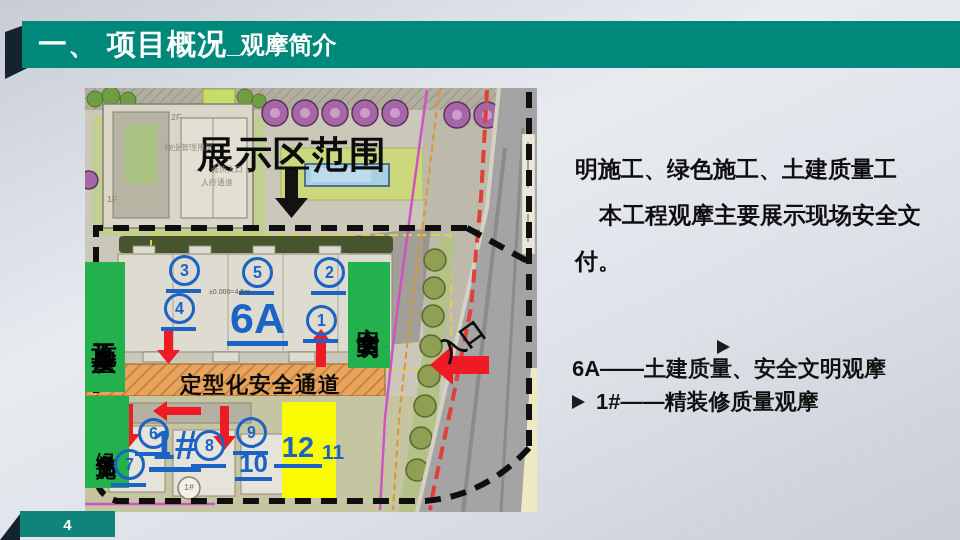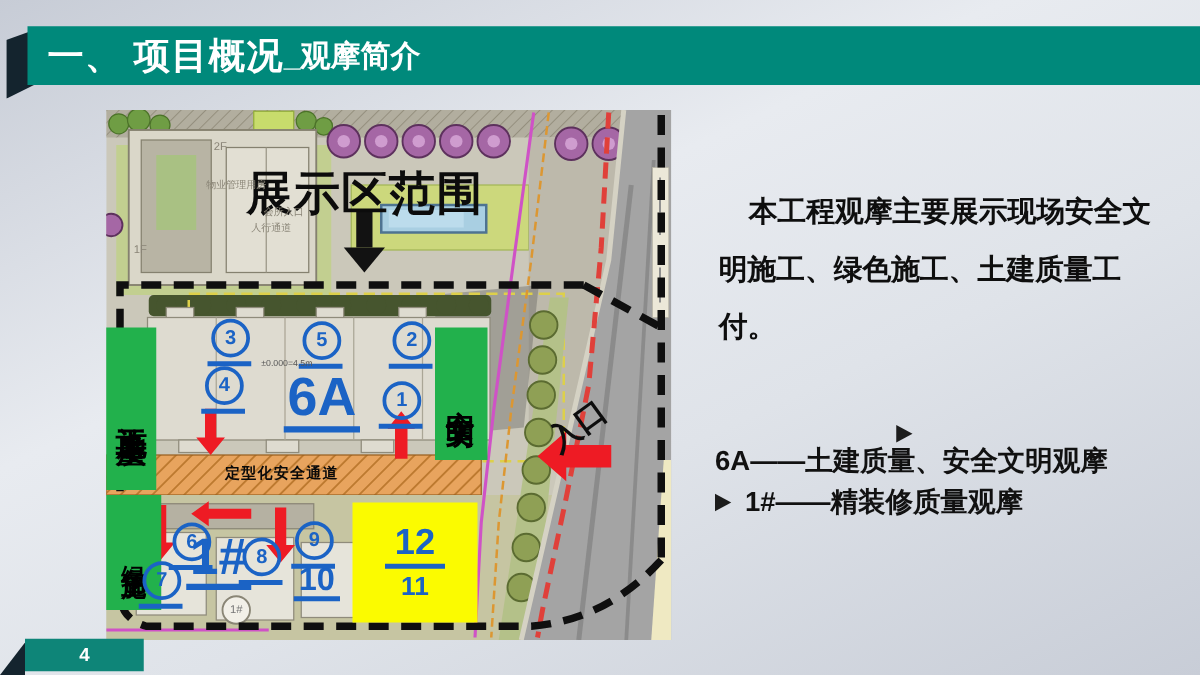--- a/index.html
+++ b/index.html
@@ -24,27 +24,27 @@
   .map{position:absolute;left:85px;top:88px;width:452px;height:424px;}
   .map svg{position:absolute;left:0;top:0;}
   .overlay{position:absolute;white-space:nowrap;}
   .banner{left:112px;top:42px;font-size:37px;font-weight:900;color:#0c0c0c;letter-spacing:1px;}
   .vlabel{position:absolute;background:#22b14c;color:#000;font-weight:800;
     writing-mode:vertical-rl;text-orientation:upright;
     display:flex;align-items:center;justify-content:center;letter-spacing:3px;}
   .vl-quality{left:0;top:174px;width:40px;height:130px;font-size:25px;}
   .vl-green{left:0;top:308px;width:44px;height:92px;font-size:20px;}
   .vl-safety{left:263px;top:174px;width:42px;height:106px;font-size:23px;}
-  .channel-label{left:95px;top:282px;font-size:12px;font-weight:900;color:#0a0a0a;letter-spacing:1px;}
+  .channel-label{left:95px;top:282px;font-size:22px;font-weight:900;color:#0a0a0a;letter-spacing:1px;}
   .blue{color:#1b63c5;}
   .b6a{left:142px;top:208px;font-size:43px;font-weight:800;border-bottom:5px solid #1b63c5;line-height:1.05;padding:0 3px;}
   .b1{left:64px;top:336px;font-size:41px;font-weight:800;border-bottom:5px solid #1b63c5;line-height:1.05;padding:0 3px;}
   .ten{left:150px;top:362px;font-size:26px;font-weight:800;border-bottom:4px solid #1b63c5;padding:0 4px;line-height:1.05;}
-  .ybox{left:197px;top:314px;width:100px;height:96px;background:#fbfb00;
-    display:flex;flex-direction:column;align-items:center;justify-content:center;}
+  .ybox{left:197px;top:314px;width:54px;height:96px;background:#fbfb00;
+    display:flex;flex-direction:row;align-items:center;justify-content:center;}
   .yfrac-top{font-size:29px;font-weight:800;color:#1b63c5;border-bottom:4px solid #1b63c5;padding:0 8px;line-height:1.1;}
   .yfrac-bot{font-size:21px;font-weight:800;color:#1b63c5;line-height:1.1;margin-top:3px;}
   .entrance{left:352px;top:236px;font-size:25px;font-weight:900;color:#0d0d0d;transform:rotate(-36deg);}
   .cmark{position:absolute;width:25px;height:25px;border:3px solid #1b63c5;border-radius:50%;
     color:#1b63c5;font-weight:800;font-size:16px;display:flex;align-items:center;justify-content:center;}
   .cmark::after{content:"";position:absolute;left:-6px;bottom:-10px;width:35px;height:4px;background:#1b63c5;}
   .ptext{position:absolute;color:#8a8577;font-size:9px;}
   .ptext.small{font-size:8px;}
   .ptext.dark{color:#555;font-size:7px;}
   
@@ -251,22 +251,22 @@
   <div class="ptext" style="left:86px;top:24px;">2F</div>
   <div class="ptext small" style="left:80px;top:54px;">物业管理用房</div>
   <div class="ptext small" style="left:126px;top:76px;">会所入口</div>
   <div class="ptext small" style="left:116px;top:89px;">人行通道</div>
   <div class="ptext" style="left:22px;top:106px;">1F</div>
   <div class="ptext dark" style="left:124px;top:200px;">±0.000=4.5m</div>
   <div class="ptext" style="left:94px;top:394px;width:20px;text-align:center;color:#777;">1#</div>
 </div>
 
 <div class="para">
+  <div class="line">明施工、绿色施工、土建质量工</div>
   <div class="line indent">本工程观摩主要展示现场安全文</div>
-  <div class="line">明施工、绿色施工、土建质量工</div>
   <div class="line">付。</div>
 </div>
 <div class="bullet bullet1">
   <span class="tri"></span>
   <span>6A——土建质量、安全文明观摩</span>
 </div>
 <div class="bullet bullet2">
   <span class="tri"></span>
   <span>1#——精装修质量观摩</span>
 </div>

